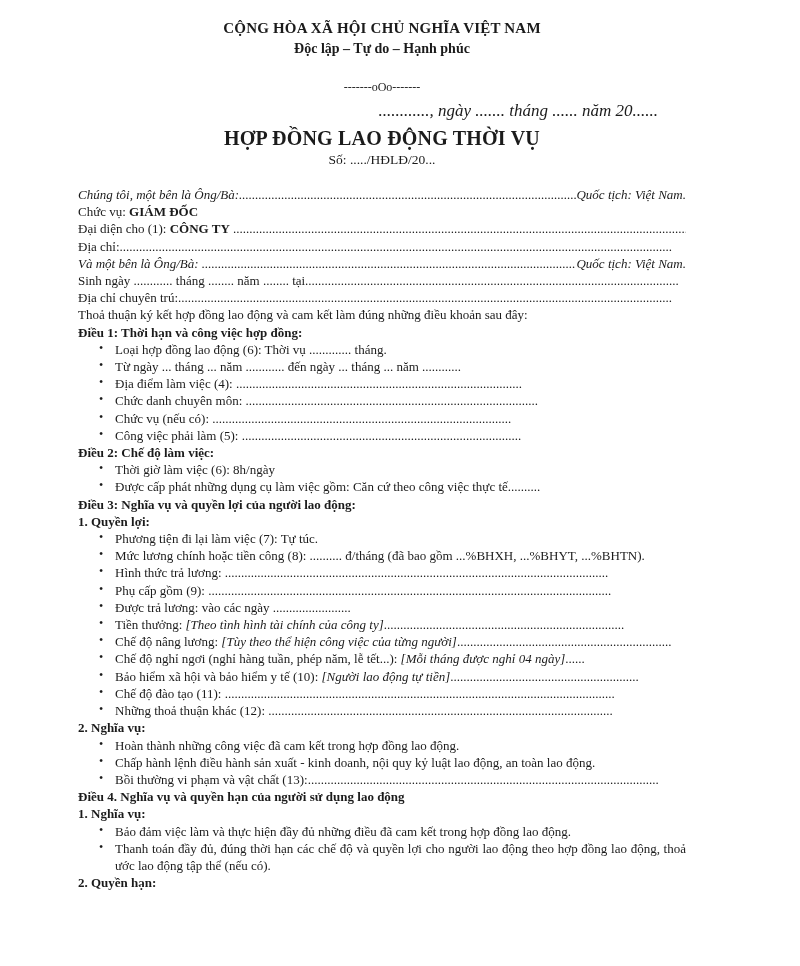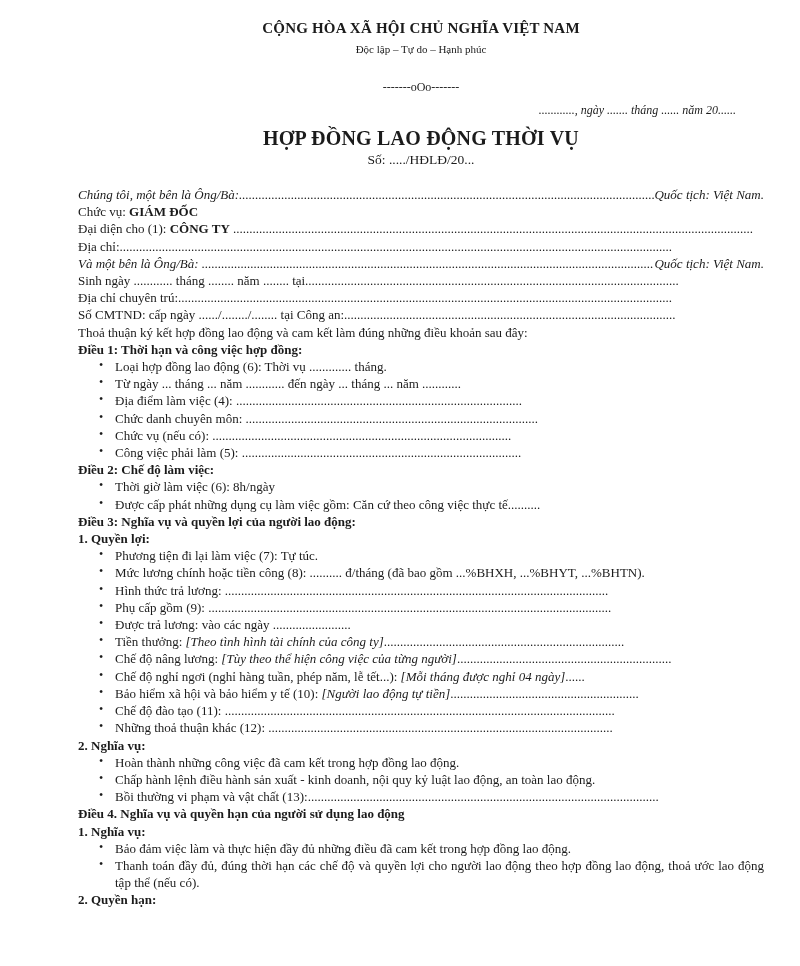--- a/index.html
+++ b/index.html
@@ -1,27 +1,27 @@
 <!DOCTYPE html>
 <html><head>
 <meta charset="utf-8">
 <style>
   html,body{margin:0;padding:0;}
   body{
     width:800px;height:966px;background:#ffffff;color:#1b1b1b;
     font-family:"Liberation Serif","DejaVu Serif",serif;
     overflow:hidden;
   }
-  .page{padding:18px 36px 0 78px;}
+  .page{padding:18px 114px 0 78px;}
   
   .hdr-center{text-align:center;}
   .national-title{font-size:15px;font-weight:bold;line-height:21px;letter-spacing:.2px;}
-  .motto{font-size:11px;font-weight:normal;line-height:20px;}
+  .motto{font-size:14px;font-weight:bold;line-height:20px;}
   .separator{font-size:12px;line-height:15px;margin-top:21px;}
-  .date-line{font-size:12px;font-style:italic;text-align:right;padding-right:28px;line-height:19px;margin-top:6px;}
+  .date-line{font-size:17px;font-style:italic;text-align:right;padding-right:28px;line-height:19px;margin-top:6px;}
   .doc-title{font-size:20px;font-weight:bold;text-align:center;line-height:25px;margin-top:6px;letter-spacing:.2px;}
   .contract-number{font-size:13.5px;text-align:center;line-height:18px;margin-bottom:17px;}
   
   .ln{font-size:13px;line-height:17.2px;min-height:17.2px;}
   .heading{font-weight:bold;}
   .nowrap{white-space:pre;overflow:hidden;}
   .flexln{display:flex;overflow:hidden;}
   .flexln>span{white-space:pre;flex:0 0 auto;font-style:italic;}
   .flexln>span.sf{flex:1 1 auto;overflow:hidden;min-width:0;}
   .justify{text-align:justify;text-align-last:left;}
@@ -49,21 +49,20 @@
       <div class="ln paragraph"><span class="">Chức vụ: </span><span class="sb ">GIÁM ĐỐC</span></div>
       <div class="ln paragraph nowrap"><span class="">Đại diện cho (1): </span><span class="sb ">CÔNG TY</span><span class=""> ................................................................................................................................................................</span></div>
       <div class="ln paragraph nowrap"><span class="">Địa chỉ:..........................................................................................................................................................................</span></div>
       <div class="ln paragraph flexln">
         <span class="">Và một bên là Ông/Bà: </span>
         <span class="sf">......................................................................................................................................................</span>
         <span class="">Quốc tịch: Việt Nam.</span>
       </div>
       <div class="ln paragraph nowrap"><span class="">Sinh ngày ............ tháng ........ năm ........ tại...................................................................................................................</span></div>
       <div class="ln paragraph nowrap"><span class="">Địa chỉ chuyên trú:........................................................................................................................................................</span></div>
-      <div class="ln paragraph nowrap"><span class="">Số CMTND: cấp ngày ....../......../........ tại Công an:......................................................................................................</span></div>
       <div class="ln paragraph"><span class="">Thoả thuận ký kết hợp đồng lao động và cam kết làm đúng những điều khoản sau đây:</span></div>
       <div class="ln heading"><span class="">Điều 1: Thời hạn và công việc hợp đồng:</span></div>
       <div class="ln bullet"><span class="marker">•</span><span class="">Loại hợp đồng lao động (6): Thời vụ ............. tháng.</span></div>
       <div class="ln bullet"><span class="marker">•</span><span class="">Từ ngày ... tháng ... năm ............ đến ngày ... tháng ... năm ............</span></div>
       <div class="ln bullet nowrap"><span class="marker">•</span><span class="">Địa điểm làm việc (4): ........................................................................................</span></div>
       <div class="ln bullet nowrap"><span class="marker">•</span><span class="">Chức danh chuyên môn: ..........................................................................................</span></div>
       <div class="ln bullet nowrap"><span class="marker">•</span><span class="">Chức vụ (nếu có): ............................................................................................</span></div>
       <div class="ln bullet nowrap"><span class="marker">•</span><span class="">Công việc phải làm (5): ......................................................................................</span></div>
       <div class="ln heading"><span class="">Điều 2: Chế độ làm việc:</span></div>
       <div class="ln bullet"><span class="marker">•</span><span class="">Thời giờ làm việc (6): 8h/ngày</span></div>

